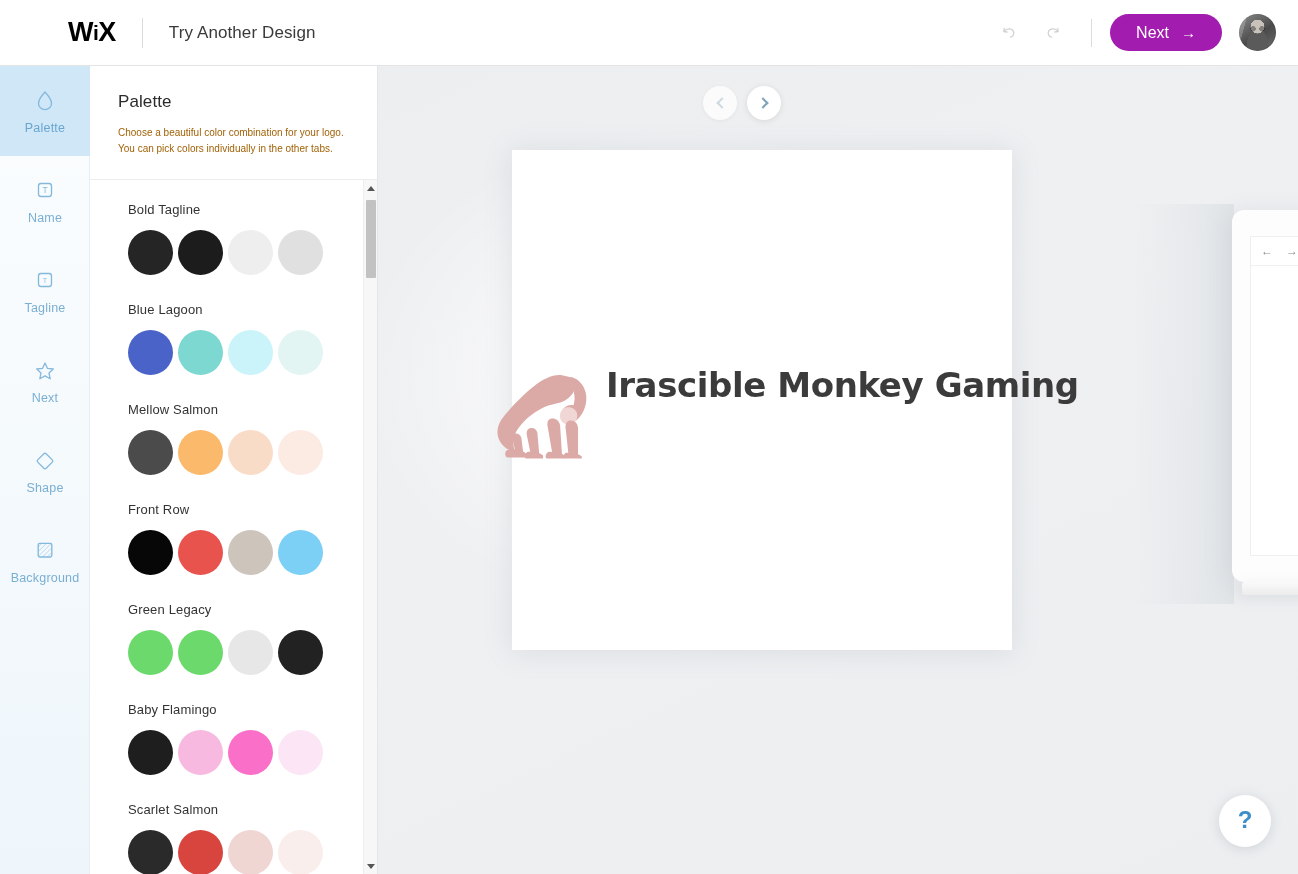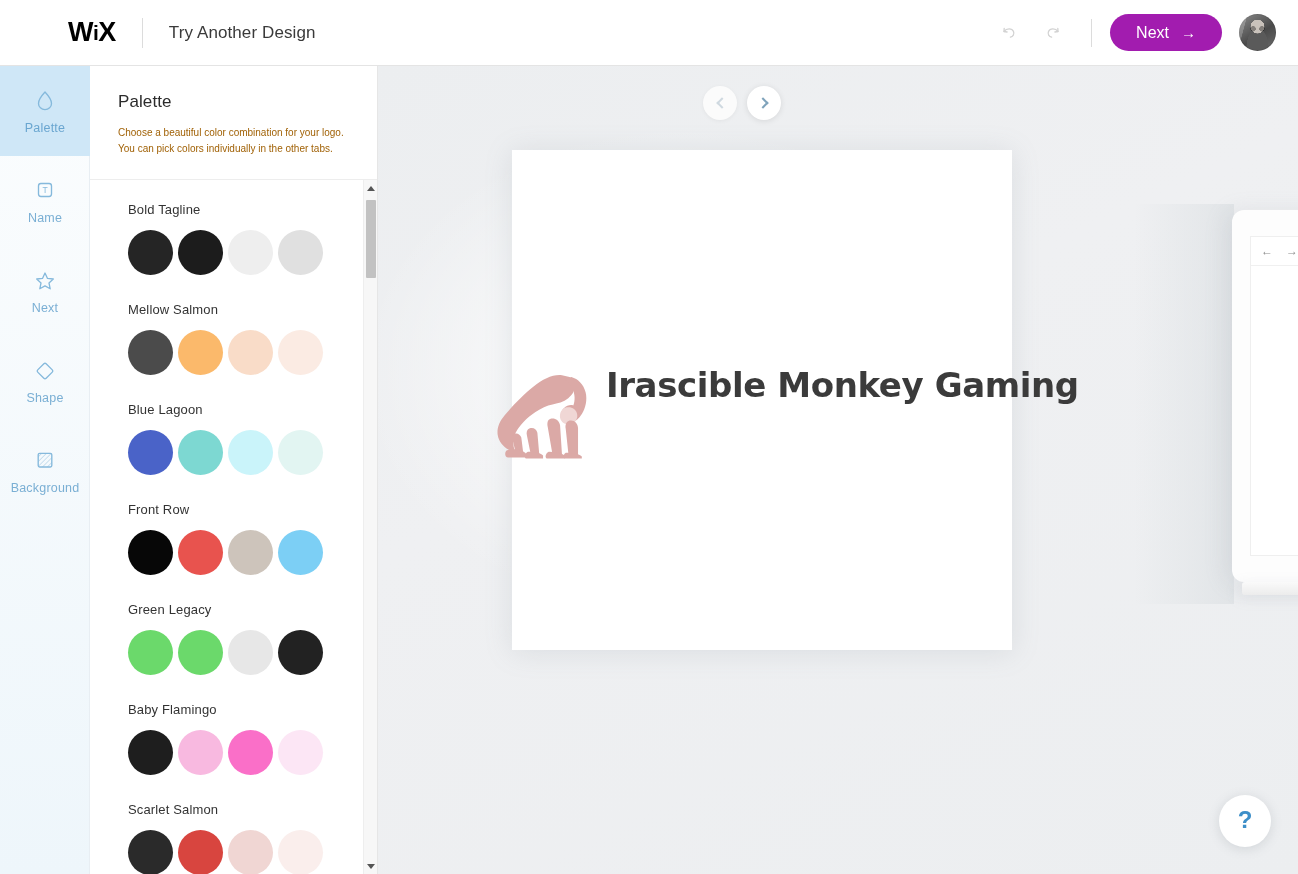--- a/index.html
+++ b/index.html
@@ -311,20 +311,27 @@
     </div>
 
     <div class="rail-item">
       <svg class="rail-icon" viewBox="0 0 26 26">
         <rect x="6.5" y="5.5" width="13" height="13" rx="2.4" fill="none" stroke="#85b9dc" stroke-width="1.35"></rect>
         <text x="13" y="15.2" font-size="8.5" font-family="Liberation Sans, sans-serif" fill="#85b9dc" text-anchor="middle">T</text>
       </svg>
       <div class="rail-label">Name</div>
     </div>
 
+    <div class="rail-item">
+      <svg class="rail-icon" viewBox="0 0 26 26">
+        <rect x="6.5" y="5.5" width="13" height="13" rx="2.4" fill="none" stroke="#85b9dc" stroke-width="1.35"></rect>
+        <text x="13" y="14.6" font-size="6.4" font-family="Liberation Sans, sans-serif" fill="#85b9dc" text-anchor="middle">T</text>
+      </svg>
+      <div class="rail-label">Tagline</div>
+    </div>
 
     <div class="rail-item">
       <svg class="rail-icon" viewBox="0 0 26 26">
         <path d="M13 5 L15.5 10.4 L21.3 11 L17 15 L18.2 20.8 L13 17.9 L7.8 20.8 L9 15 L4.7 11 L10.5 10.4 Z" fill="none" stroke="#85b9dc" stroke-width="1.3" stroke-linejoin="round"></path>
       </svg>
       <div class="rail-label">Next</div>
     </div>
 
     <div class="rail-item">
       <svg class="rail-icon" viewBox="0 0 26 26">
@@ -357,35 +364,35 @@
           <div class="palette-group">
             <div class="palette-name">Bold Tagline</div>
             <div class="swatch-row">
               <div class="swatch" style="background: rgb(37, 37, 37);"></div>
               <div class="swatch" style="background: rgb(28, 28, 28);"></div>
               <div class="swatch" style="background: rgb(238, 238, 238);"></div>
               <div class="swatch" style="background: rgb(224, 224, 224);"></div>
             </div>
           </div>
           <div class="palette-group">
+            <div class="palette-name">Blue Lagoon</div>
+            <div class="swatch-row">
+              <div class="swatch" style="background: rgb(74, 99, 200);"></div>
+              <div class="swatch" style="background: rgb(125, 216, 210);"></div>
+              <div class="swatch" style="background: rgb(202, 244, 250);"></div>
+              <div class="swatch" style="background: rgb(226, 245, 242);"></div>
+            </div>
+          </div>
+          <div class="palette-group">
             <div class="palette-name">Mellow Salmon</div>
             <div class="swatch-row">
               <div class="swatch" style="background: rgb(75, 75, 75);"></div>
               <div class="swatch" style="background: rgb(251, 185, 107);"></div>
               <div class="swatch" style="background: rgb(249, 220, 200);"></div>
               <div class="swatch" style="background: rgb(251, 235, 227);"></div>
-            </div>
-          </div>
-          <div class="palette-group">
-            <div class="palette-name">Blue Lagoon</div>
-            <div class="swatch-row">
-              <div class="swatch" style="background: rgb(74, 99, 200);"></div>
-              <div class="swatch" style="background: rgb(125, 216, 210);"></div>
-              <div class="swatch" style="background: rgb(202, 244, 250);"></div>
-              <div class="swatch" style="background: rgb(226, 245, 242);"></div>
             </div>
           </div>
           <div class="palette-group">
             <div class="palette-name">Front Row</div>
             <div class="swatch-row">
               <div class="swatch" style="background: rgb(7, 7, 7);"></div>
               <div class="swatch" style="background: rgb(232, 83, 78);"></div>
               <div class="swatch" style="background: rgb(205, 196, 187);"></div>
               <div class="swatch" style="background: rgb(124, 207, 245);"></div>
             </div>

